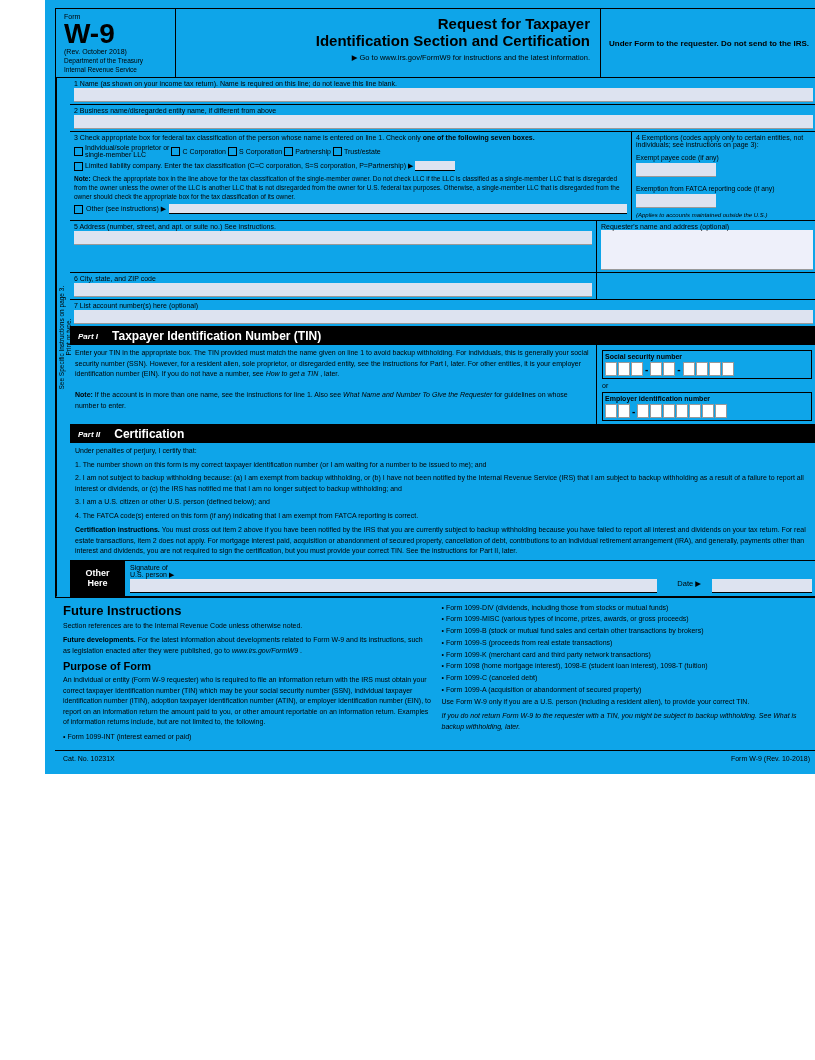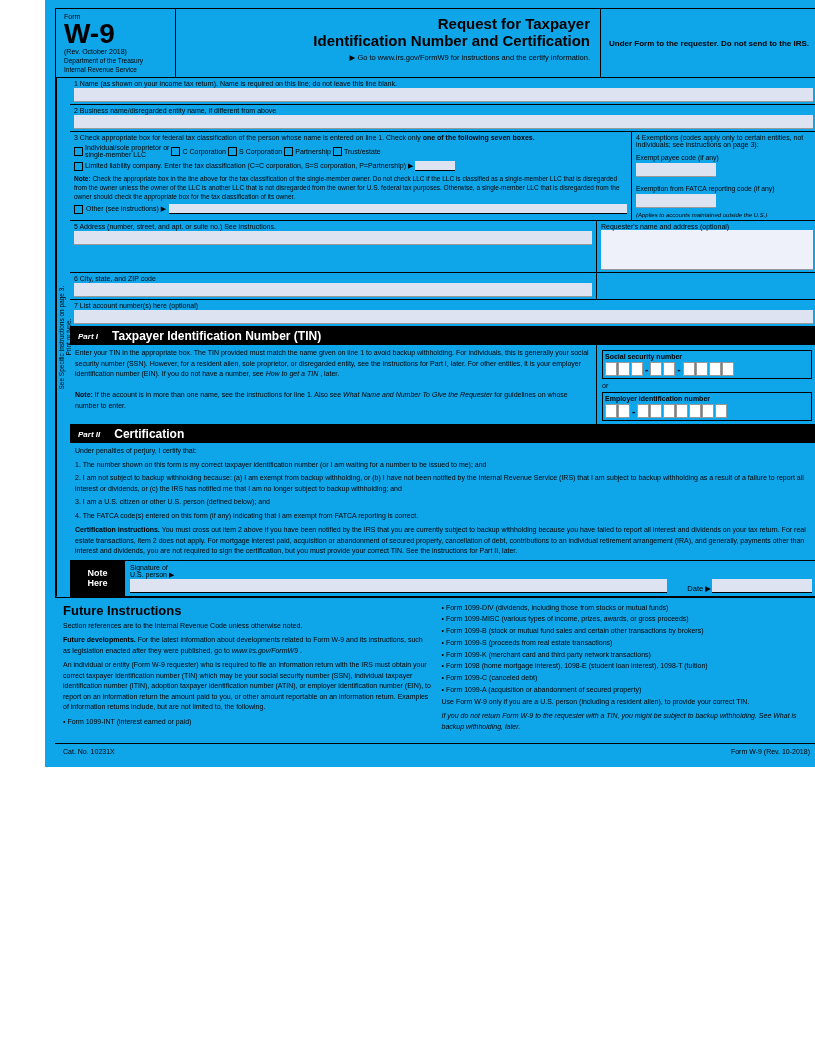--- a/index.html
+++ b/index.html
@@ -316,22 +316,21 @@
       font-size: 7px;
     }
     .sign-underline {
       width: 100%;
       height: 14px;
       border-bottom: 1px solid #000;
       background: #e8eaf6;
     }
     .date-section {
       display: flex;
-      align-items: flex-end;
-      gap: 1px;
+      gap: 11px;
     }
     
     .general-section {
       display: flex;
       gap: 10px;
       padding: 5px 8px;
       font-size: 7px;
     }
     .gen-left {
       flex: 1;
@@ -382,22 +381,22 @@
   <div class="header">
     <div class="header-left">
       <span class="form-label">Form</span>
       <div class="form-w9-title">W-9</div>
       <div class="form-rev">(Rev. October 2018)</div>
       <div class="dept-text">Department of the Treasury</div>
       <div class="dept-text">Internal Revenue Service</div>
     </div>
     <div class="header-center">
       <div class="main-title">Request for Taxpayer</div>
-      <div class="sub-title">Identification Number and Certification</div>
-      <div class="irs-url">▶ Go to www.irs.gov/FormW9 for instructions and the certify information.</div>
+      <div class="sub-title">Identification Section and Certification</div>
+      <div class="irs-url">▶ Go to www.irs.gov/FormW9 for instructions and the latest information.</div>
     </div>
     <div class="header-right">Under Form to the requester. Do not send to the IRS.</div>
   </div>
 
   <div style="display:flex; border:1px solid #000; border-top:none;">
 
     <div class="sidebar-rotated">
       <span>See Specific Instructions on page 3.</span>
       <span>Print or type.</span>
     </div>
@@ -575,21 +574,21 @@
         <div style="margin-top:3px;"><span>3. I am a U.S. citizen or other U.S. person (defined below); and</span></div>
         <div style="margin-top:3px;"><span>4. The FATCA code(s) entered on this form (if any) indicating that I am exempt from FATCA reporting is correct.</span></div>
         <div style="margin-top:4px;">
           <strong>Certification instructions.</strong>
           <span>You must cross out item 2 above if you have been notified by the IRS that you are currently subject to backup withholding because you have failed to report all interest and dividends on your tax return. For real estate transactions, item 2 does not apply. For mortgage interest paid, acquisition or abandonment of secured property, cancellation of debt, contributions to an individual retirement arrangement (IRA), and generally, payments other than interest and dividends, you are not required to sign the certification, but you must provide your correct TIN. See the instructions for Part II, later.</span>
         </div>
       </div>
 
       <div class="sign-section">
         <div class="sign-label">
-          <span>Note</span>
+          <span>Other</span>
           <span>Here</span>
         </div>
         <div class="sign-content">
           <div class="sign-line">
             <div class="sign-line-label">
               <span>Signature of</span><br>
               <span>U.S. person ▶</span>
             </div>
             <div class="sign-underline blue-bg"></div>
           </div>
@@ -605,20 +604,21 @@
   <div class="general-section">
     <div class="gen-left">
       <div class="gen-title">Future Instructions</div>
       <div class="gen-text">Section references are to the Internal Revenue Code unless otherwise noted.</div>
       <div class="gen-text">
         <strong>Future developments.</strong>
         <span>For the latest information about developments related to Form W-9 and its instructions, such as legislation enacted after they were published, go to</span>
         <em>www.irs.gov/FormW9</em>
         <span>.</span>
       </div>
+      <div class="gen-subtitle">Purpose of Form</div>
       <div class="gen-text">An individual or entity (Form W-9 requester) who is required to file an information return with the IRS must obtain your correct taxpayer identification number (TIN) which may be your social security number (SSN), individual taxpayer identification number (ITIN), adoption taxpayer identification number (ATIN), or employer identification number (EIN), to report on an information return the amount paid to you, or other amount reportable on an information return. Examples of information returns include, but are not limited to, the following.</div>
       <div class="bullet-item">
         <span>• Form 1099-INT (interest earned or paid)</span>
       </div>
     </div>
     <div class="gen-right">
       <div class="bullet-item">
           <span>• Form 1099-DIV (dividends, including those from stocks or mutual funds)</span>
         </div>
       <div class="bullet-item">

